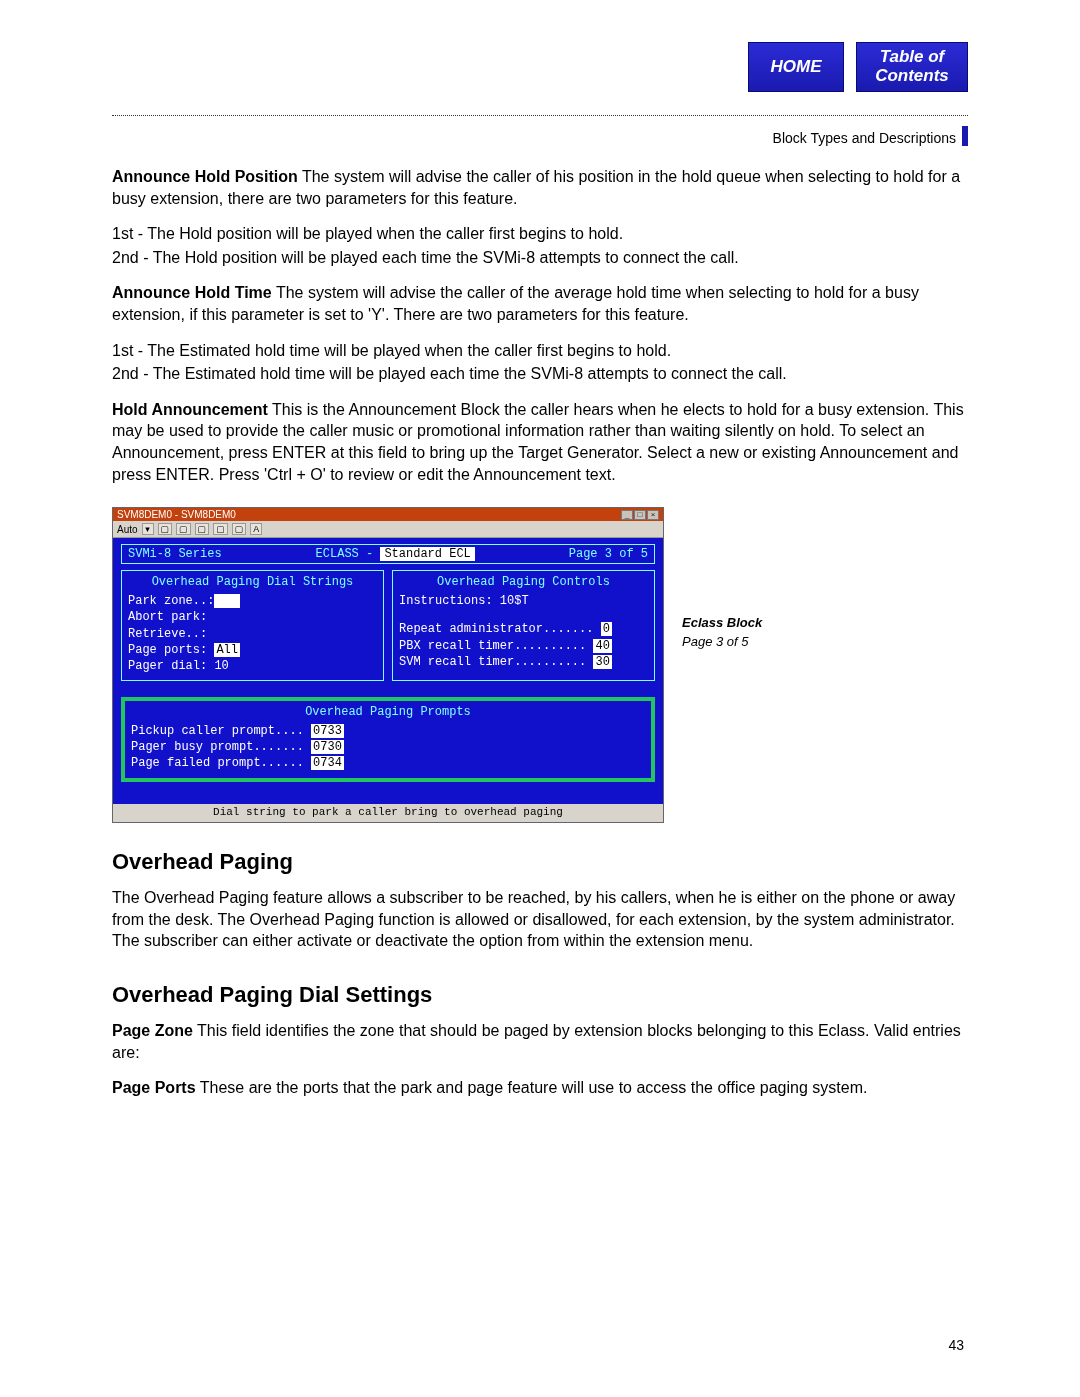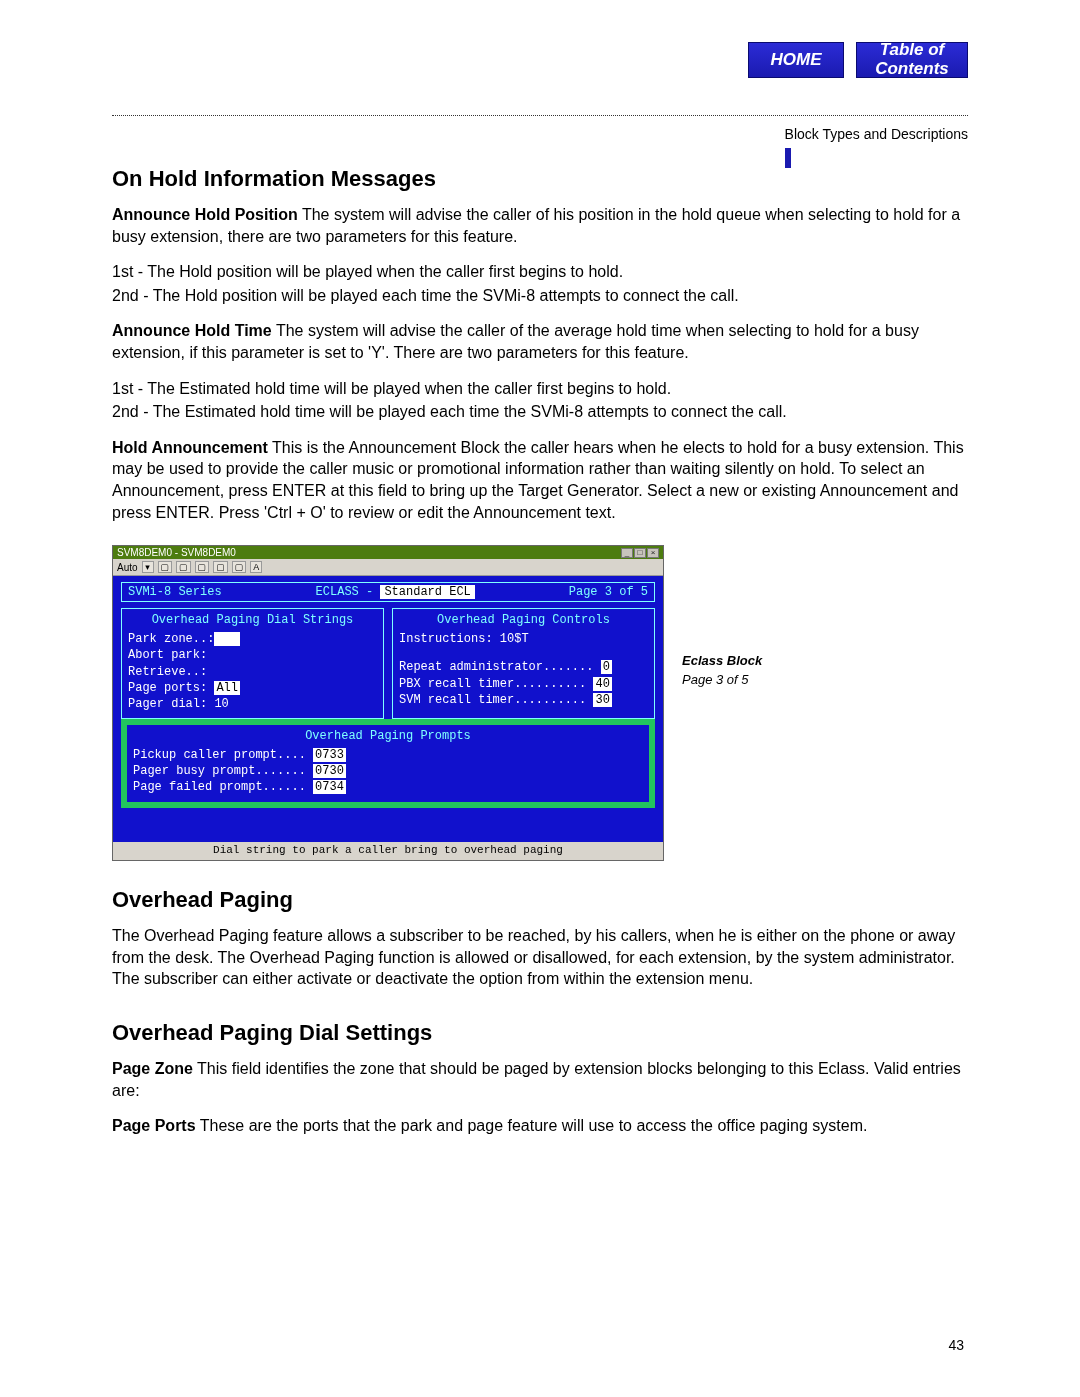--- a/index.html
+++ b/index.html
@@ -24,43 +24,42 @@
     background: linear-gradient(#2b2bd6, #1a1ab0);
     color: #fff;
     font-weight: bold;
     font-style: italic;
     text-align: center;
     display: flex;
     align-items: center;
     justify-content: center;
     font-size: 17px;
     border: 1px solid #0a0a70;
-    height: 36px;
+    height: 50px;
     padding: 0 14px;
     min-width: 96px;
     line-height: 1.1;
     cursor: pointer;
   }
   .nav-btn.toc { min-width: 112px; }
   .dotted-rule {
     position:absolute;
     top: 115px;
     left: 112px;
     right: 112px;
     border-top: 1px dotted #333;
   }
   .breadcrumb-row {
     position:absolute;
     top: 126px;
     right: 112px;
     font-size: 14px;
     display:flex;
-    align-items:flex-start;
+    align-items:flex-end;
     gap:6px;
-    flex-direction:column;
   }
   .vbar {
     display:inline-block;
     width:6px; height:20px;
     background:#1a1ab0;
   }
   .content {
     position:absolute;
     top: 166px;
     left: 112px;
@@ -81,21 +80,21 @@
     margin: 22px 0 26px 0;
   }
   .terminal-window {
     width: 552px;
     background: #d8d4cc;
     border: 1px solid #666;
     font-family: "Courier New", monospace;
     font-size: 12px;
   }
   .term-titlebar {
-    background: #4d7c0f;
+    background: #c2410c;
     color:#fff;
     font-size:10px;
     padding:1px 4px;
     display:flex;
     justify-content:space-between;
     align-items:center;
     font-family: Tahoma, sans-serif;
   }
   .term-titlebar .winbtns { display:flex; gap:1px; }
   .term-titlebar .wb {
@@ -138,22 +137,22 @@
   }
   .panel-title {
     color:#7fffff;
     text-align:center;
     font-size:12px;
     margin-bottom:4px;
   }
   .row { color:#fff; font-size:12px; white-space:pre; line-height:1.35; }
   .wv { background:#fff; color:#000; padding:0 2px; }
   .prompts-panel {
-    border:6px solid #22c55e;
-    margin-top:0;
+    border:4px solid #22c55e;
+    margin-top:16px;
     padding:4px 6px 6px 6px;
   }
   .prompts-cols { display:flex; gap:14px; }
   .pcol { flex:1; }
   .term-footer {
     background:#d8d4cc;
     font-size:11px;
     text-align:center;
     padding:2px 0 4px 0;
     white-space:pre;
@@ -185,21 +184,20 @@
 
 <div class="dotted-rule"></div>
 
 <div class="breadcrumb-row">
   <span>Block Types and Descriptions</span>
   <span class="vbar"></span>
 </div>
 
 <div class="content">
 
-  <h2 class="section">On Hold Information Messages</h2>
 
   <p>
     <span class="bold">Announce Hold Position</span><span>   The system will advise the caller of his position in the hold queue when selecting to hold for a busy extension, there are two parameters for this feature.</span>
   </p>
 
   <p class="tight">1st - The Hold position will be played when the caller first begins to hold.</p>
   <p>2nd - The Hold position will be played each time the SVMi-8 attempts to connect the call.</p>
 
   <p>
     <span class="bold">Announce  Hold Time</span><span>   The system will advise the caller of the average hold time when selecting to hold for a busy extension, if this parameter is set to 'Y'. There are two parameters for this feature.</span>

